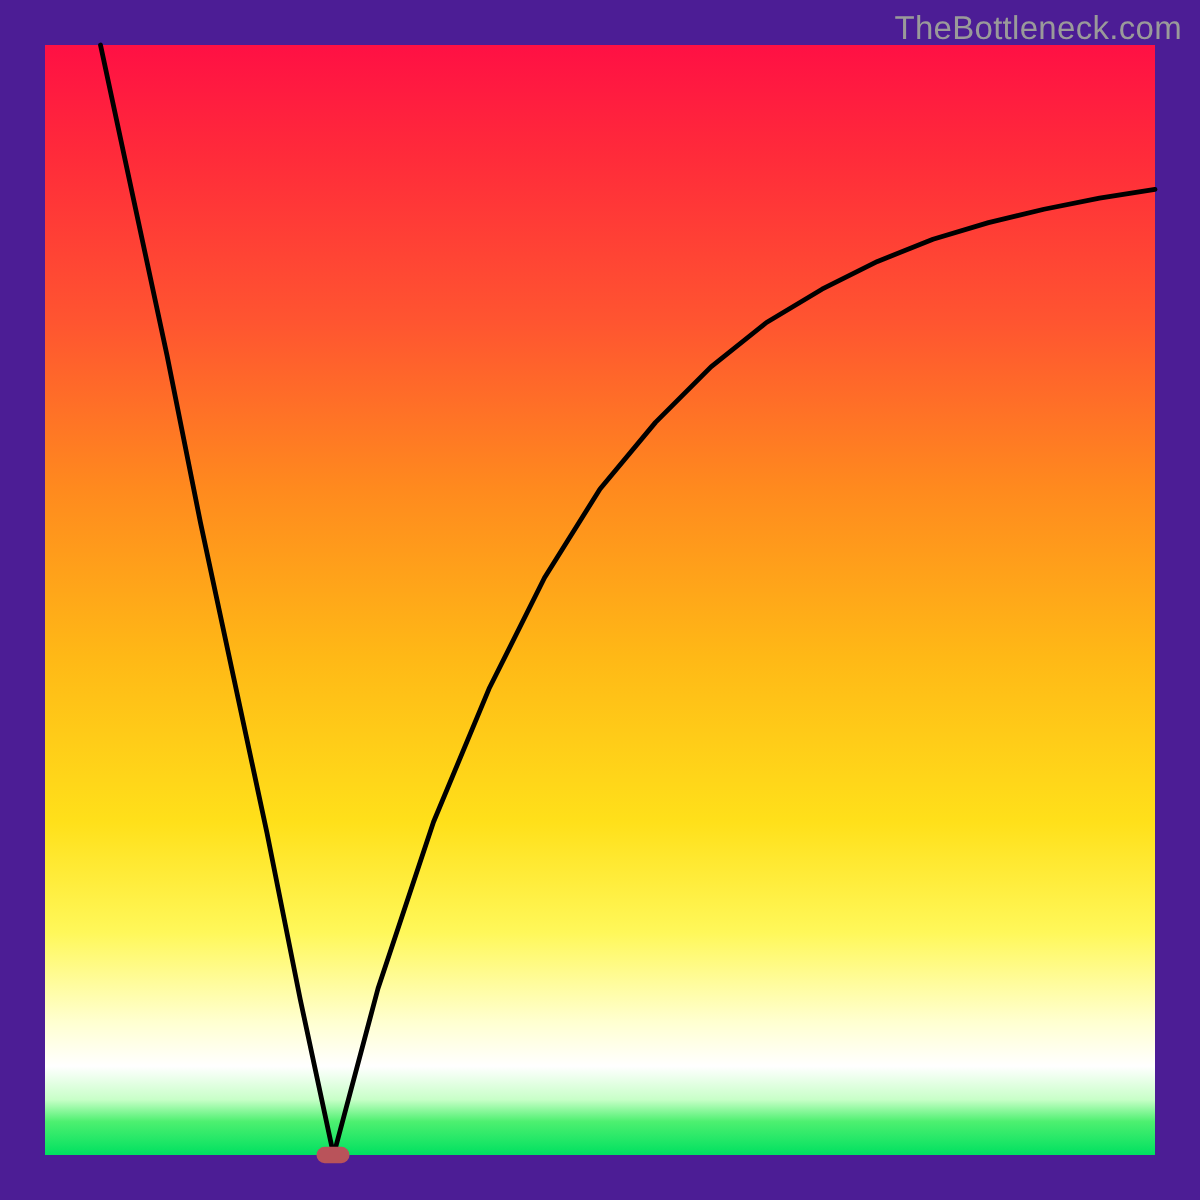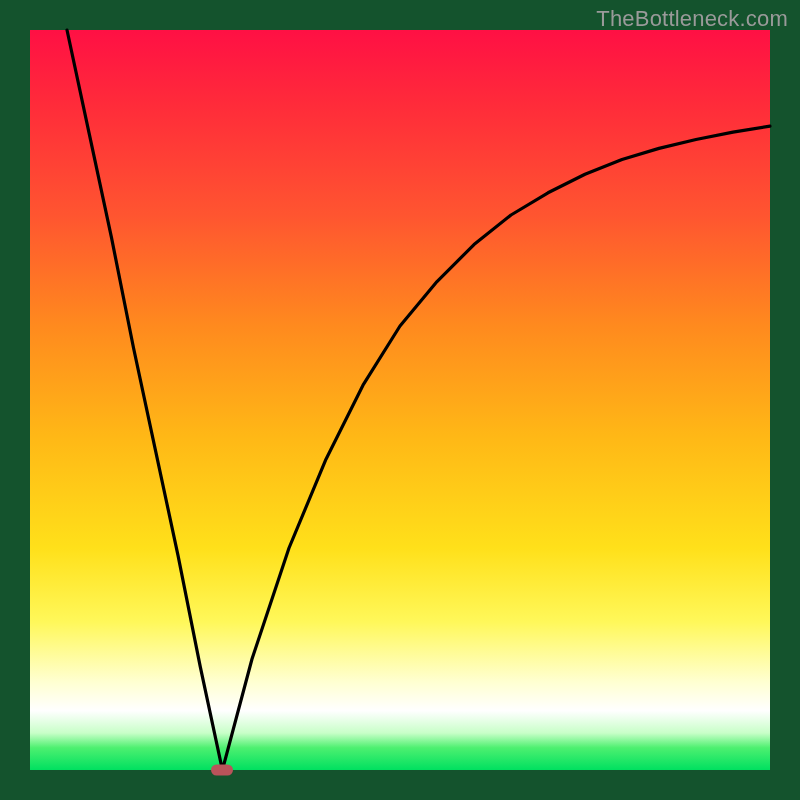--- a/index.html
+++ b/index.html
@@ -10,21 +10,21 @@
     background: #000;
     overflow: hidden;
     font-family: Arial, Helvetica, sans-serif;
   }
   .frame {
     position: absolute;
     left: 0;
     top: 0;
     width: 800px;
     height: 800px;
-    background: #14532d;
+    background: #4c1d95;
   }
   .plot-area {
     position: absolute;
     left: 30px;
     top: 30px;
     width: 740px;
     height: 740px;
     
     background: linear-gradient(
       to bottom,

